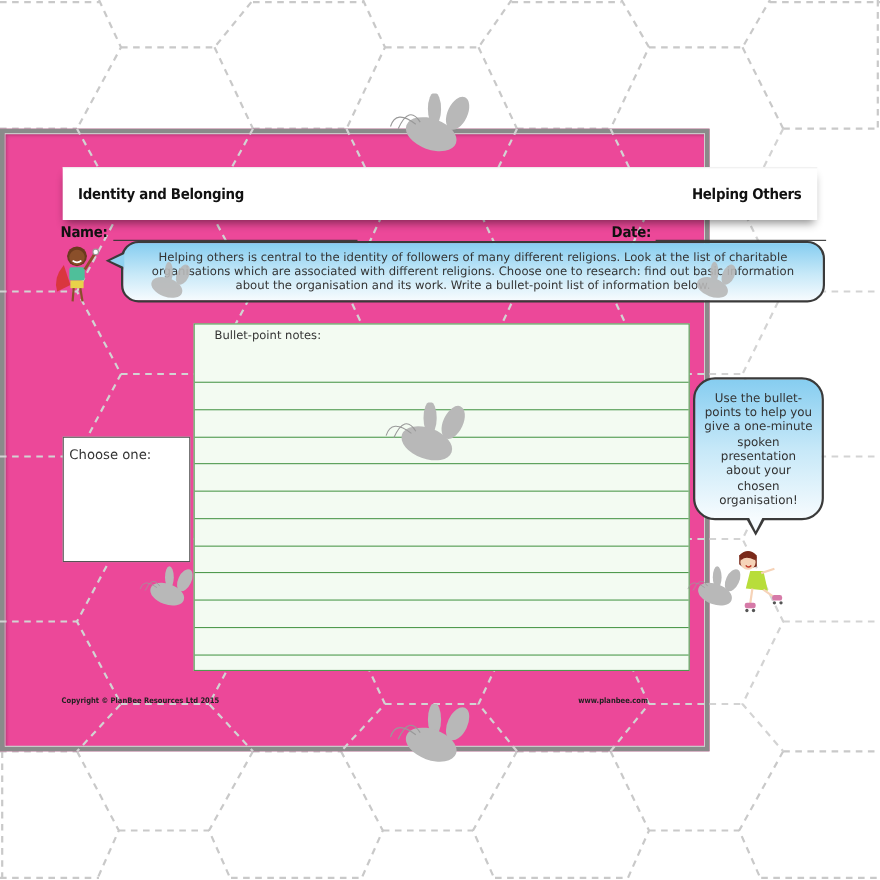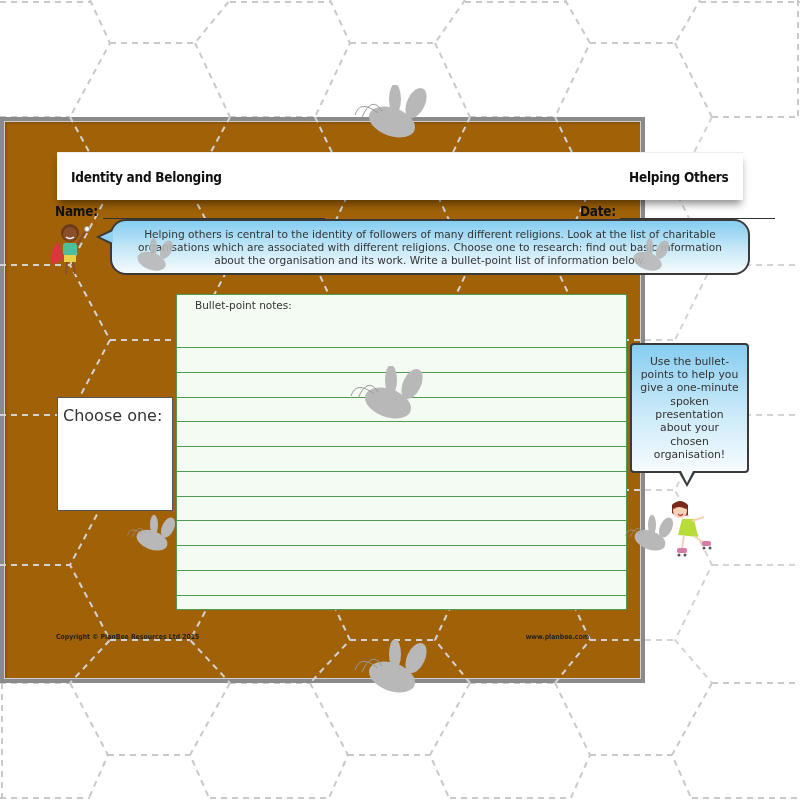--- a/index.html
+++ b/index.html
@@ -3,21 +3,21 @@
   <meta charset="utf-8">
   <style>
     * { box-sizing: border-box; margin: 0; padding: 0; }
     html, body { width: 800px; height: 800px; overflow: hidden; background: #ffffff; }
     body { position: relative; font-family: "DejaVu Sans", sans-serif; color: #222; }
 
     .bg-pattern { position: absolute; left: 0; top: 0; width: 800px; height: 800px; z-index: 0; }
 
     .sheet {
       position: absolute; left: 0; top: 117px; width: 645px; height: 566px;
-      background: #a16207;
+      background: #ec4899;
       border: 4px solid #8a8a8a;
       box-shadow: inset 0 0 0 1px #cfcfcf, inset 2px 2px 3px rgba(0,0,0,0.25);
       z-index: 1;
     }
     .sheet-inner { position: absolute; inset: 0; }
     .sheet-pattern { position: absolute; left: -4px; top: -121px; width: 800px; height: 800px; pointer-events: none; }
 
     .header-card {
       position: absolute; left: 53px; top: 31px; width: 686px; height: 48px;
       background: #fff;
@@ -31,21 +31,21 @@
       font-size: 13.5px; letter-spacing: -0.3px; color: #111;
       transform: scaleX(0.9); transform-origin: left center;
     }
     .header-topic {
       font-family: "DejaVu Sans", sans-serif; font-weight: bold;
       font-size: 13.5px; letter-spacing: -0.3px; color: #111;
       transform: scaleX(0.9); transform-origin: right center;
     }
 
     .name-row { position: absolute; left: 51px; top: 82px; display: flex; align-items: flex-end; }
-    .date-row { position: absolute; left: 552px; top: 82px; display: flex; align-items: flex-end; margin-left: 24px; }
+    .date-row { position: absolute; left: 552px; top: 82px; display: flex; align-items: flex-end; }
     .field-label { font-weight: bold; font-size: 13.5px; color: #111; letter-spacing: -0.3px; transform: scaleX(0.9); transform-origin: left bottom; }
     .field-line { border-bottom: 1.5px solid #333; height: 14px; margin-left: 0px; }
     .name-line { width: 222px; }
     .date-line { width: 155px; }
 
     .instruction-bubble {
       position: absolute; left: 106px; top: 98px; width: 640px; height: 56px;
       border: 2px solid #3a3a3a; border-radius: 16px;
       background: linear-gradient(to bottom, #86cdf0 0%, #c8e9f8 55%, #f6fbfe 100%);
       display: flex; align-items: center; justify-content: center;
@@ -74,27 +74,27 @@
       background: #f3fbf2; border: 1.5px solid #4f9a4f;
     }
     .notes-label { position: absolute; left: 5px; top: 4px; font-size: 10.5px; color: #333; margin-left: 13px; }
     .notes-line { position: absolute; left: 0; right: 0; height: 0; border-top: 1.8px solid #4f9a4f; }
 
     .choose-box {
       position: absolute; left: 53px; top: 276px; width: 116px; height: 114px;
       background: #fff; border: 1.2px solid #555;
       padding: 8px 4px;
     }
-    .choose-title { font-size: 16px; color: #333; margin-bottom: 10px; padding-left: 1px; }
+    .choose-title { font-size: 12px; color: #333; margin-bottom: 10px; padding-left: 1px; }
     .choose-list { list-style: none; text-align: center; }
     .choose-item { font-size: 10.6px; line-height: 17px; color: #333; white-space: nowrap; }
 
     .tip-bubble {
       position: absolute; left: 626px; top: 222px; width: 119px; height: 130px;
-      border: 2px solid #3a3a3a; border-radius: 4px;
+      border: 2px solid #3a3a3a; border-radius: 20px;
       background: linear-gradient(to bottom, #86cdf0 0%, #c6e8f8 50%, #f6fbfe 100%);
       display: flex; align-items: center; justify-content: center; padding: 4px 8px;
     }
     .tip-bubble::before {
       content: ""; position: absolute; left: 46px; bottom: -16px;
       width: 0; height: 0;
       border-left: 9px solid transparent; border-right: 9px solid transparent;
       border-top: 16px solid #3a3a3a;
     }
     .tip-bubble::after {

